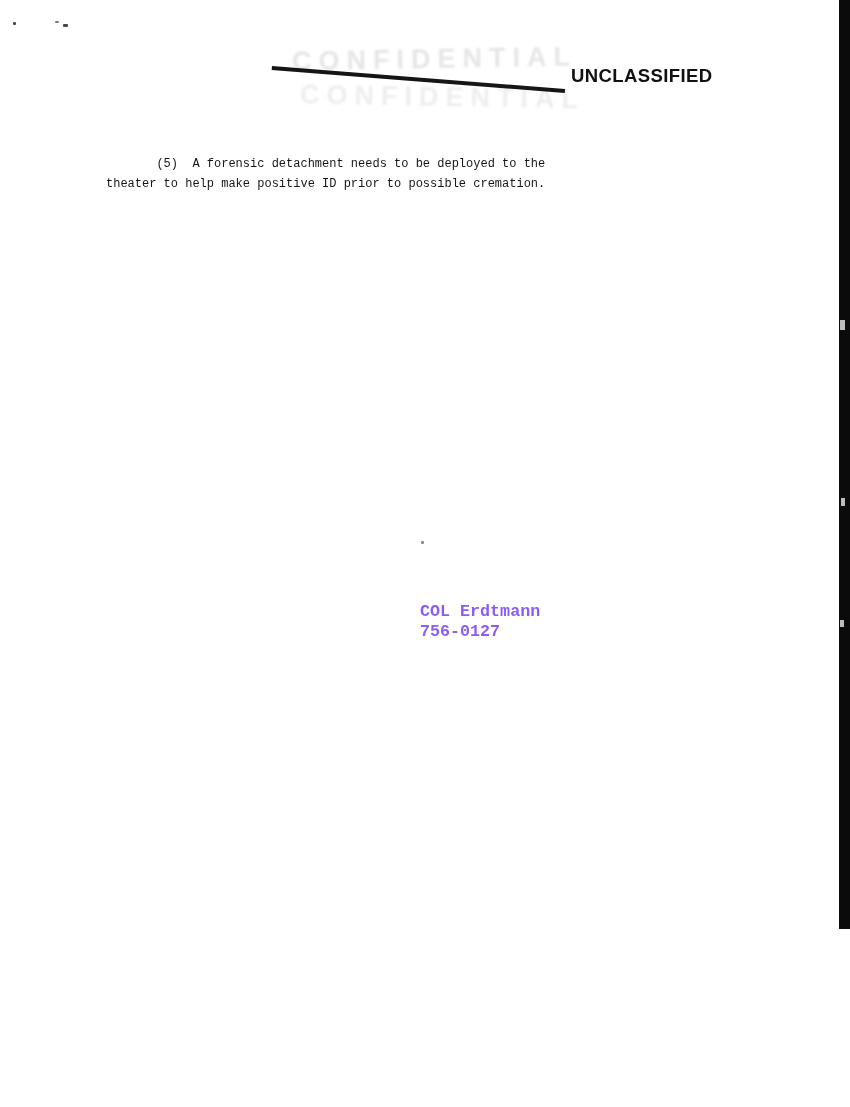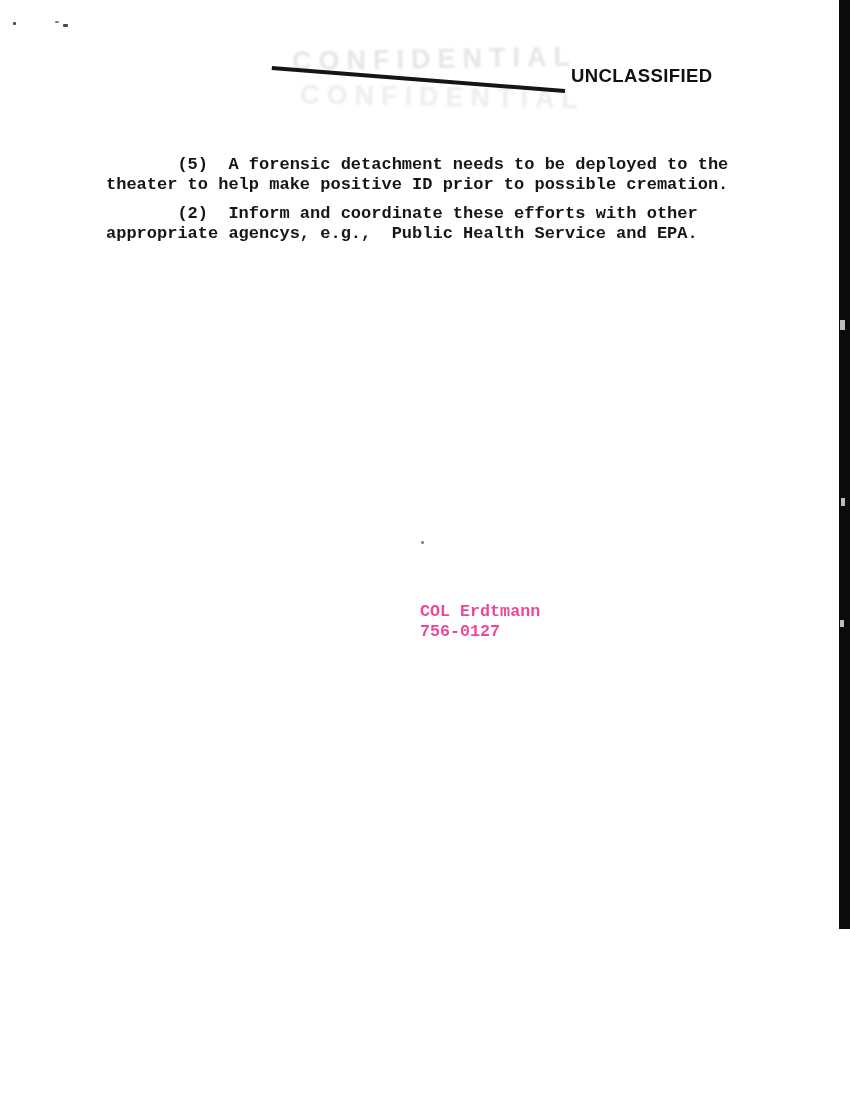--- a/index.html
+++ b/index.html
@@ -19,34 +19,34 @@
   
   .body-text {
     position: absolute;
     left: 106px;
     top: 155px;
     width: 660px;
     color: #161616;
   }
   .para {
     font-family: "Liberation Mono", "DejaVu Sans Mono", monospace;
-    font-weight: bold;
-    font-size: 17px;
+    font-weight: normal;
+    font-size: 12px;
     line-height: 19.5px;
     white-space: pre;
     margin: 0 0 10px 0;
     letter-spacing: 0;
   }
   .mono {
     font-family: "Liberation Mono", "DejaVu Sans Mono", monospace;
     font-weight: bold;
     font-size: 16.7px;
     line-height: 19.5px;
     white-space: pre;
-    color: #ec4899;
+    color: #8b5cf6;
   }
   .signature-block {
     position: absolute;
     left: 420px;
     top: 602px;
   }
   .page-number {
     position: absolute;
     left: 418px;
     top: 980px;
@@ -151,22 +151,20 @@
 <div class="page">
 
   <div class="ghost-stamp ghost-top-1">CONFIDENTIAL</div>
   <div class="ghost-stamp ghost-top-2">CONFIDENTIAL</div>
   <div class="strike-line strike-top"></div>
   <div class="unclassified unclassified-top">UNCLASSIFIED</div>
 
   <div class="body-text">
     <div class="para">       (5)  A forensic detachment needs to be deployed to the
 theater to help make positive ID prior to possible cremation.</div>
-    <div class="para">       (2)  Inform and coordinate these efforts with other
-appropriate agencys, e.g.,  Public Health Service and EPA.</div>
   </div>
 
   <div class="mono signature-block">COL Erdtmann
 756-0127</div>
 
   <div class="mono page-number">2</div>
 
   <div class="stamp-imprint stamp-bottom-1">CONFIDENTIAL</div>
   <div class="stamp-imprint stamp-bottom-2">CONFIDENTIAL</div>
   <div class="stamp-erode"></div>

